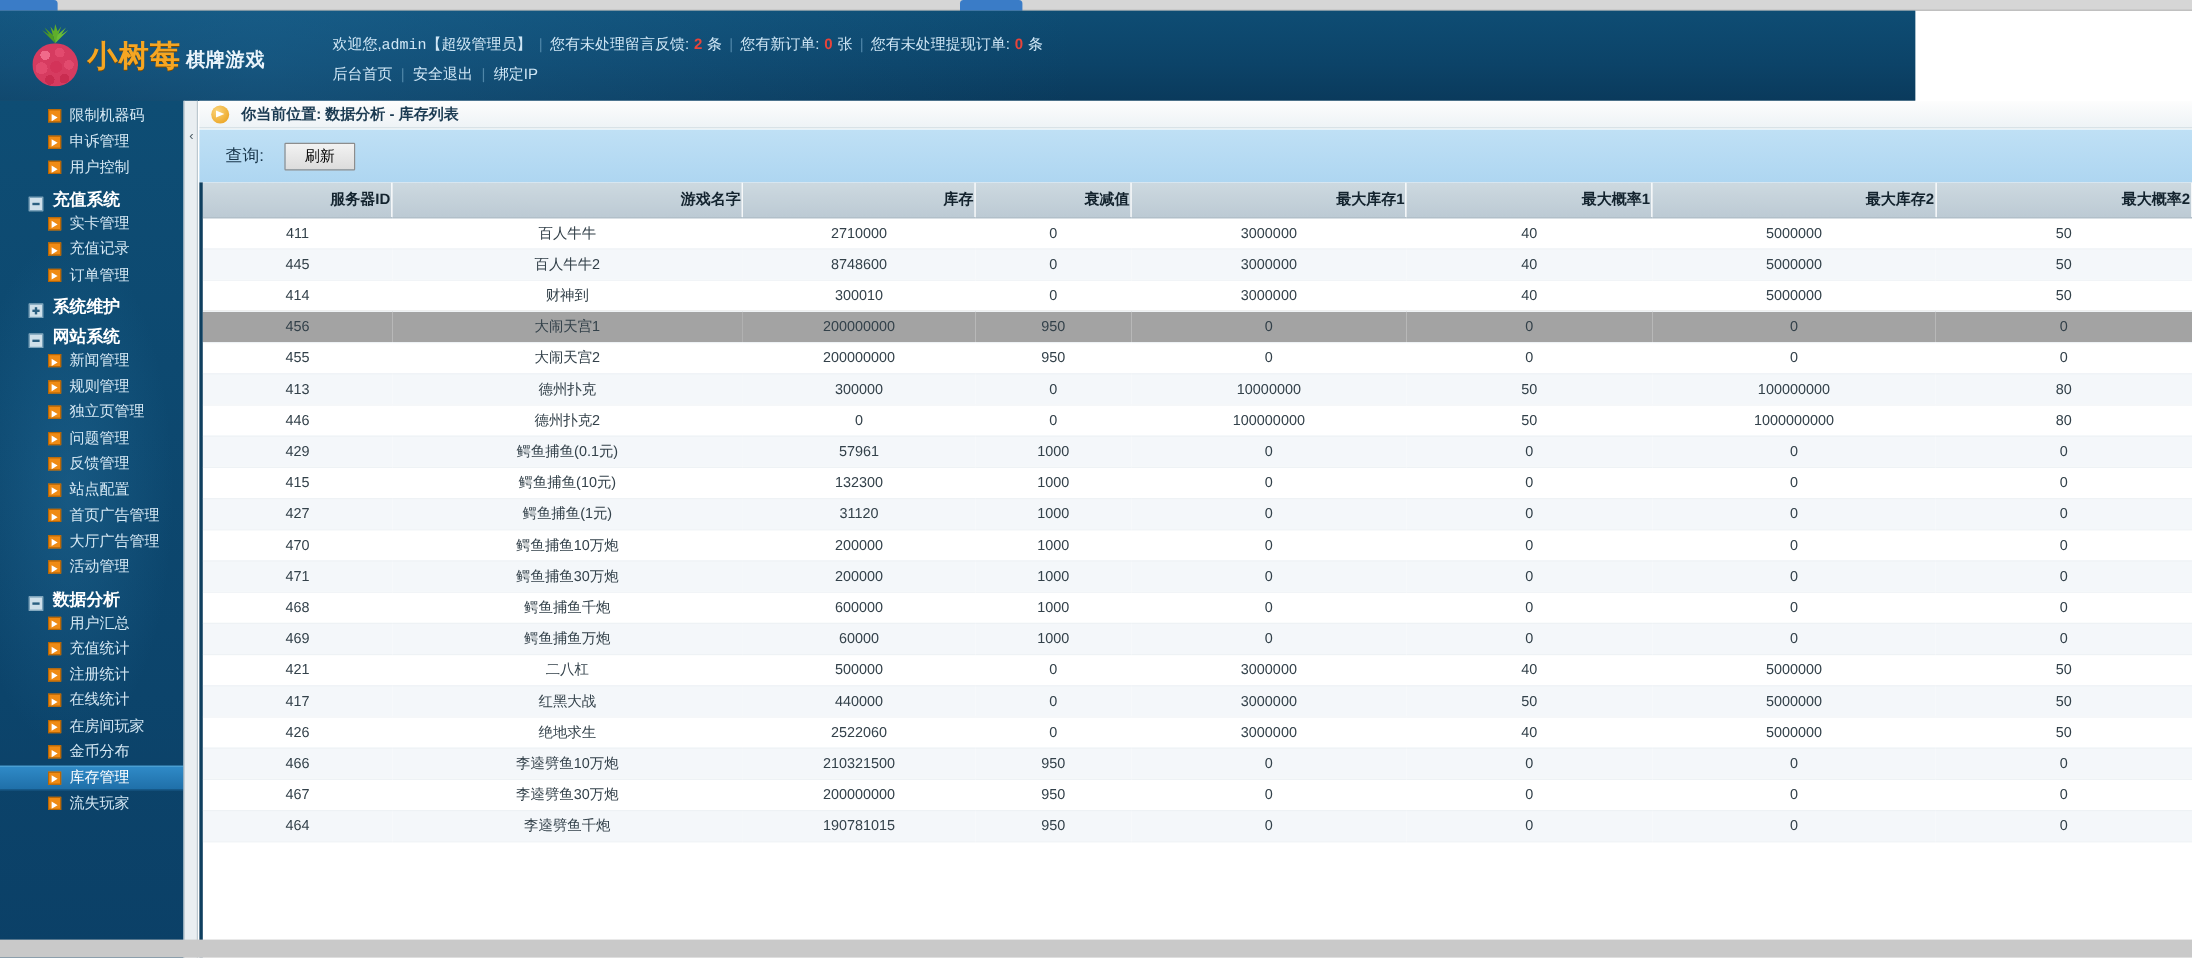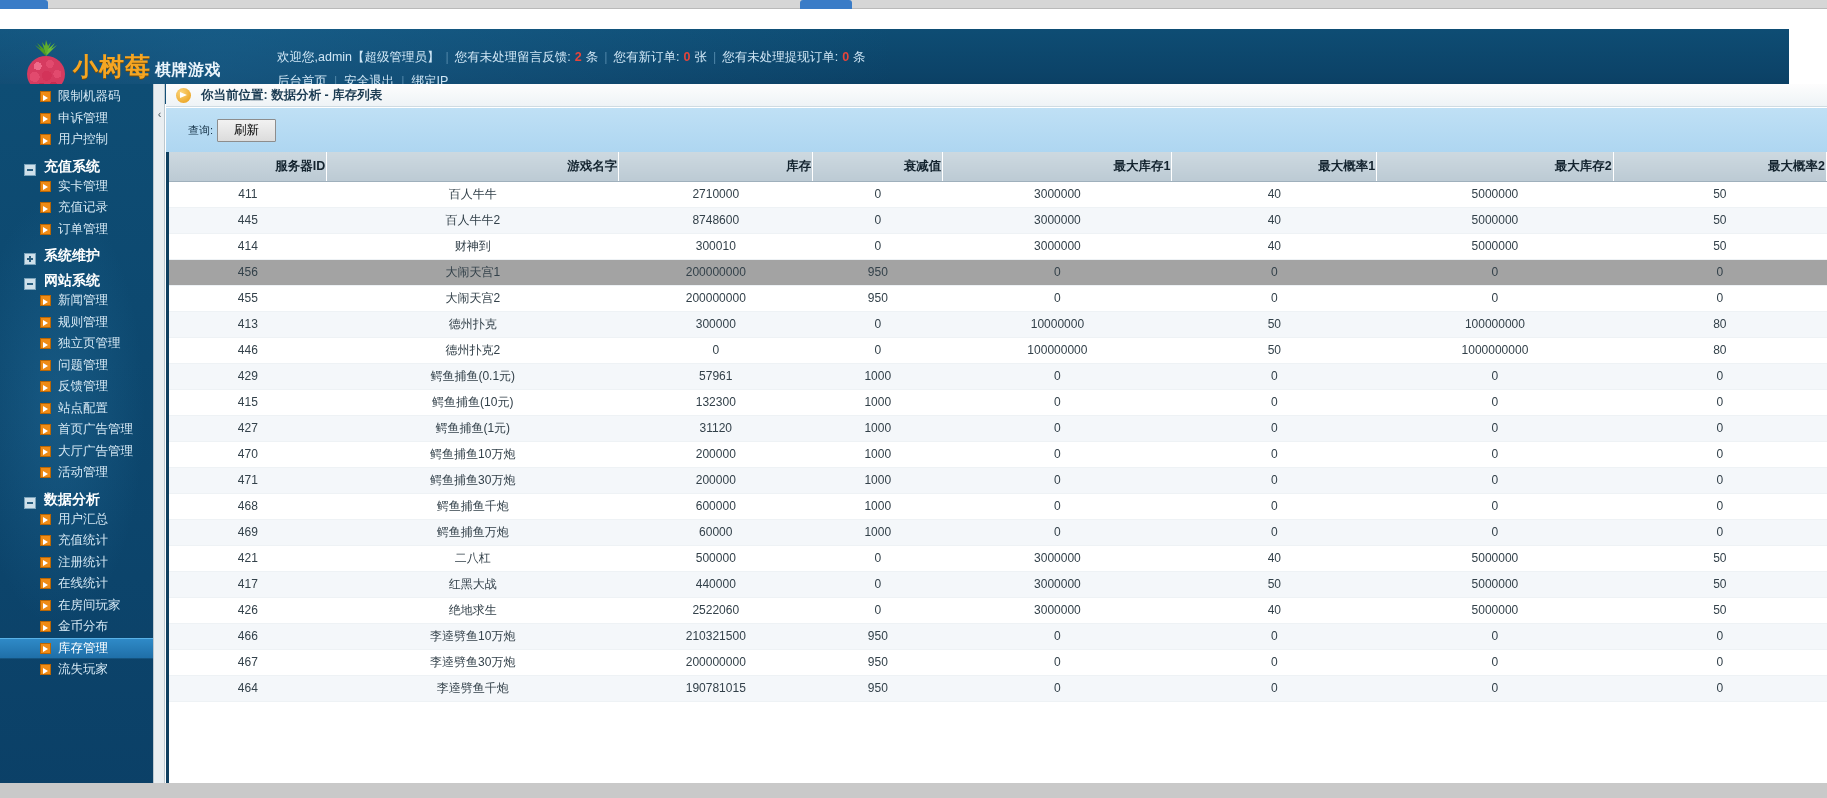--- a/index.html
+++ b/index.html
@@ -34,25 +34,24 @@
     top: 0; left: 0px;
     width: 48px; height: 9px;
     background: #3a7cc7;
     border-radius: 0 3px 0 0;
   }
 
   
   .header {
     position: absolute;
     top: 9px; left: 0;
-    width: 1789px; height: 75px;
+    width: 1596px; height: 75px;
     background: #0d4a70;
     background-image: linear-gradient(180deg, #0e4d74 0%, #0c4368 60%, #0a3a5c 100%);
     overflow: hidden;
-    margin-top: 20px;
   }
   .header-glow {
     position: absolute;
     left: 0; top: 0;
     width: 1827px; height: 75px;
     background: radial-gradient(circle at 12% 60%, rgba(40,120,170,.35) 0%, rgba(13,74,112,0) 42%);
     pointer-events: none;
   }
   .logo-wrap {
     position: absolute;
@@ -90,21 +89,21 @@
   }
   .welcome-block {
     position: absolute;
     left: 277px; top: 17px;
     color: #cfe6f5;
     font-size: 12.5px;
     line-height: 22px;
     white-space: nowrap;
   }
   .welcome-block .sep { color: #4f86a8; padding: 0 6px; }
-  .welcome-block .acct { font-family: Liberation Sans, sans-serif; }
+  .welcome-block .acct { font-family: Liberation Mono, monospace; }
   .welcome-block .num { color: #e8443a; font-weight: bold; padding: 0 4px; }
   .welcome-links a {
     color: #cfe6f5; text-decoration: none; font-size: 12.5px;
   }
   .welcome-links { margin-top: 2px; }
   .welcome-links .sep { color: #4f86a8; padding: 0 7px; }
 
   
   .sidebar {
     position: absolute;
@@ -238,21 +237,21 @@
   .crumb-text { font-size: 12.5px; color: #1b3b52; }
 
   .query-bar {
     position: absolute;
     top: 24px; left: 0;
     width: 1661px; height: 44px;
     background: linear-gradient(180deg, #bfe0f5 0%, #aed6f1 100%);
     display: flex; align-items: center;
     padding-left: 22px;
   }
-  .query-label { font-size: 11px; color: #163348; margin-right: 4px; }
+  .query-label { font-size: 14px; color: #163348; margin-right: 17px; }
   .refresh-btn {
     font-family: "Liberation Sans", sans-serif;
     font-size: 12.5px;
     color: #000;
     background: linear-gradient(180deg, #f2f2f2 0%, #dcdcdc 100%);
     border: 1px solid #8d8d8d;
     border-radius: 1px;
     padding: 2px 16px;
     cursor: pointer;
   }

